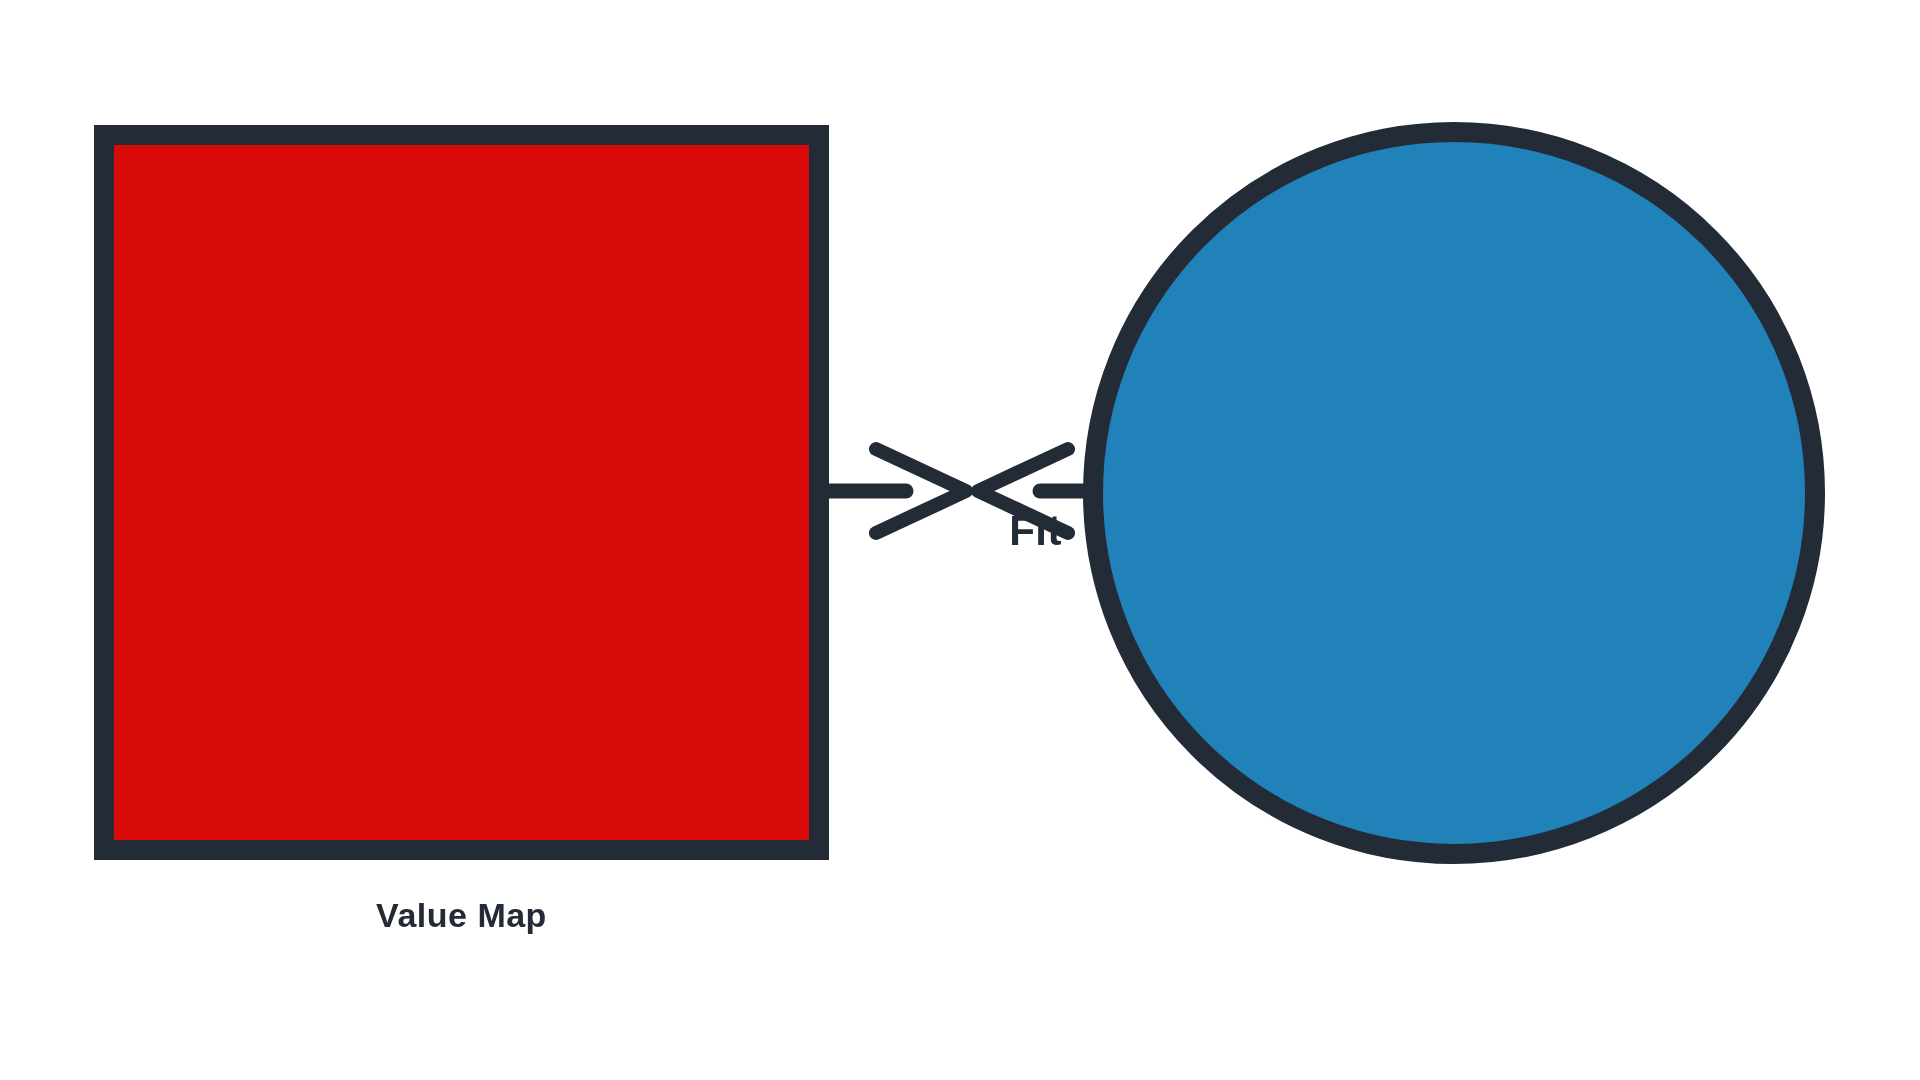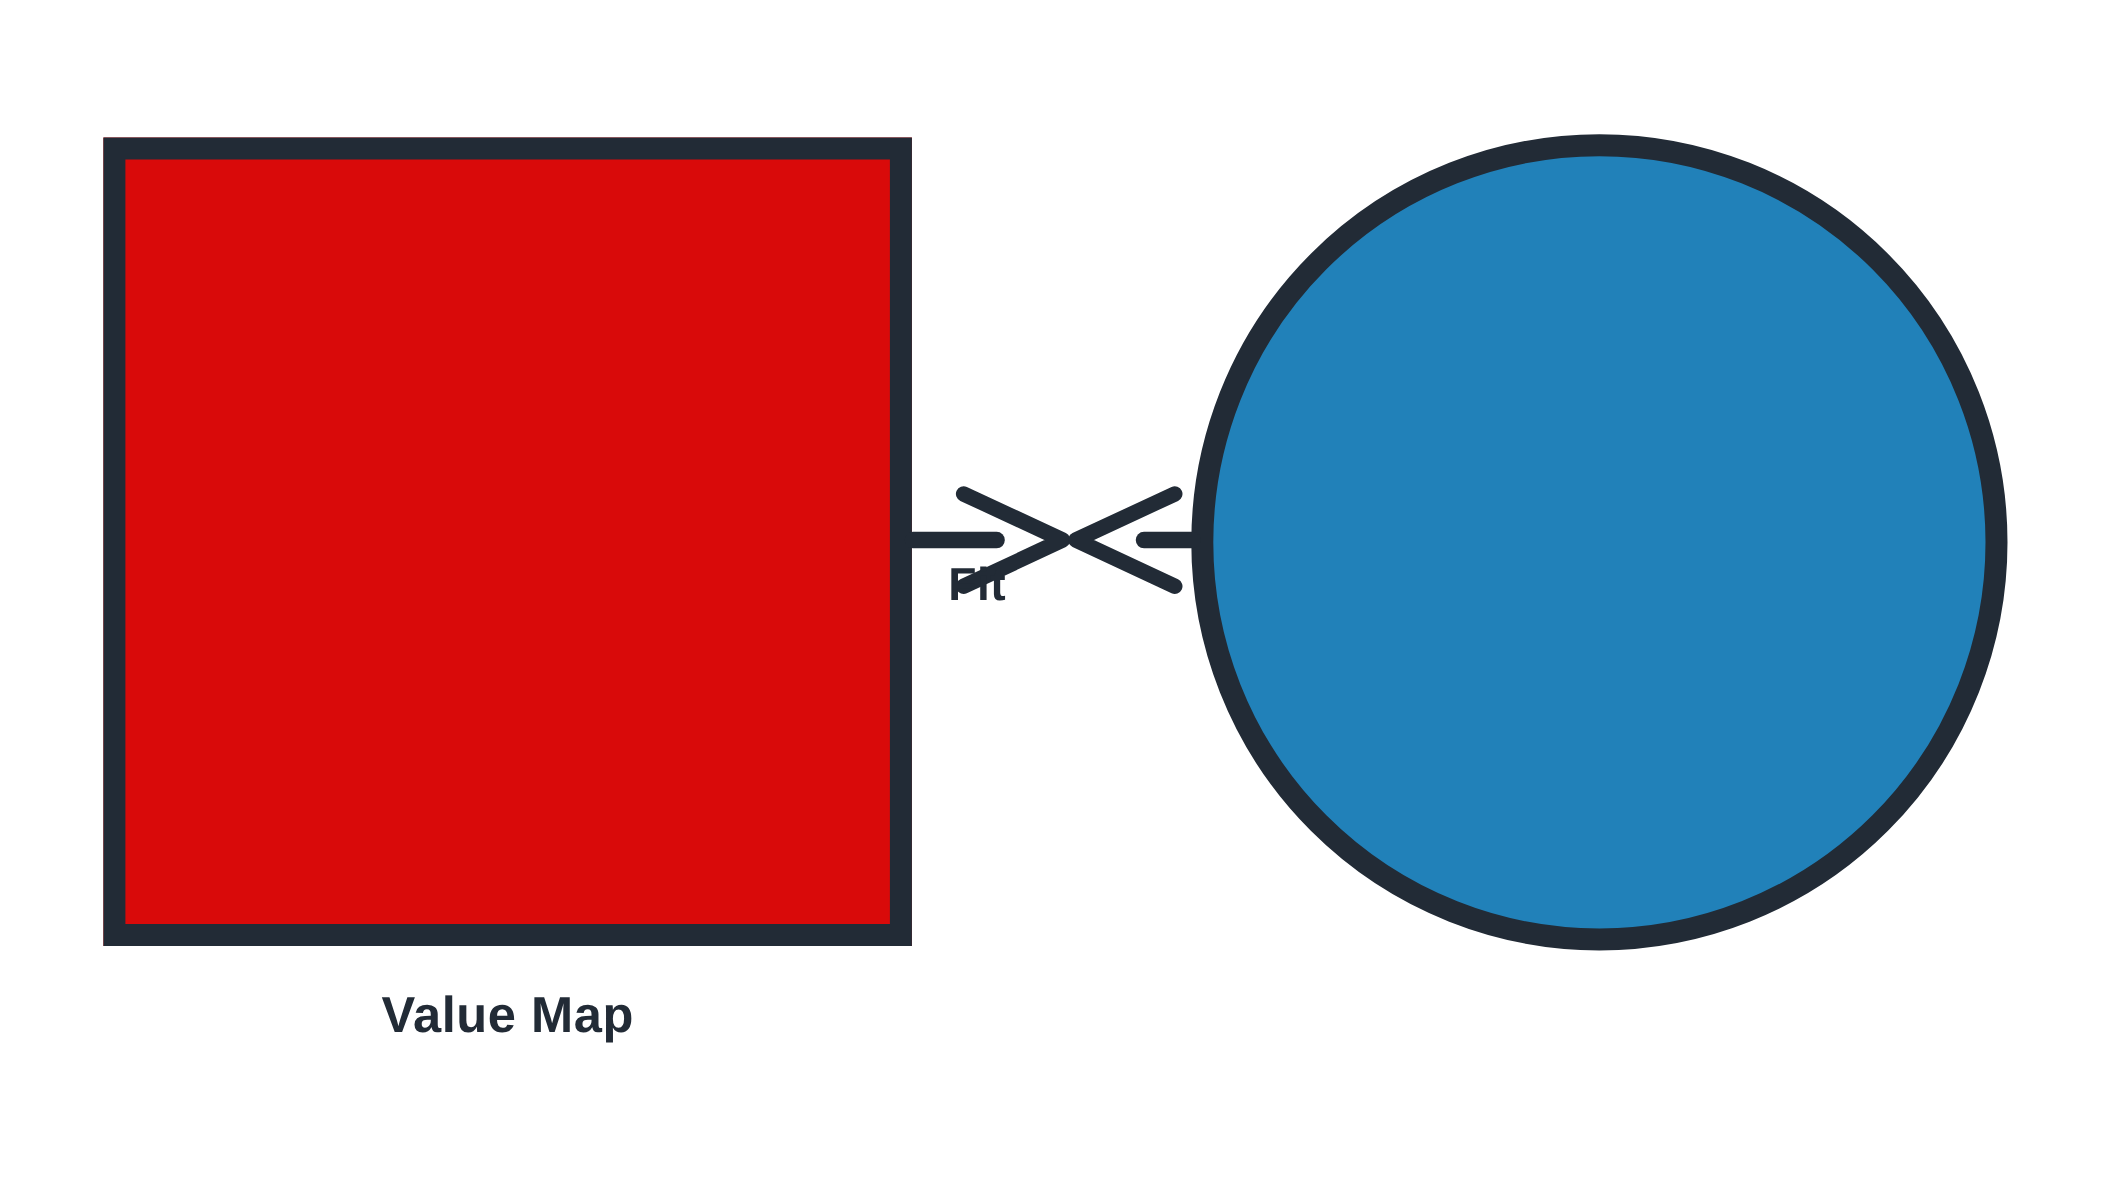--- a/index.html
+++ b/index.html
@@ -42,30 +42,30 @@
     top: 0;
     width: 1920px;
     height: 1080px;
     pointer-events: none;
   }
   .fit-label {
     position: absolute;
     left: 862px;
     top: 508px;
     width: 200px;
-    text-align: left;
+    text-align: right;
     font-size: 42px;
     font-weight: 700;
     letter-spacing: 0.5px;
     line-height: 1.1;
   }
   .shape-label {
     position: absolute;
     top: 896px;
-    font-size: 46px;
+    font-size: 34px;
     font-weight: 700;
     letter-spacing: 0.5px;
     text-align: center;
     line-height: 1.15;
   }
   .label-left {
     left: 94px;
     width: 735px;
   }
   .label-right {

